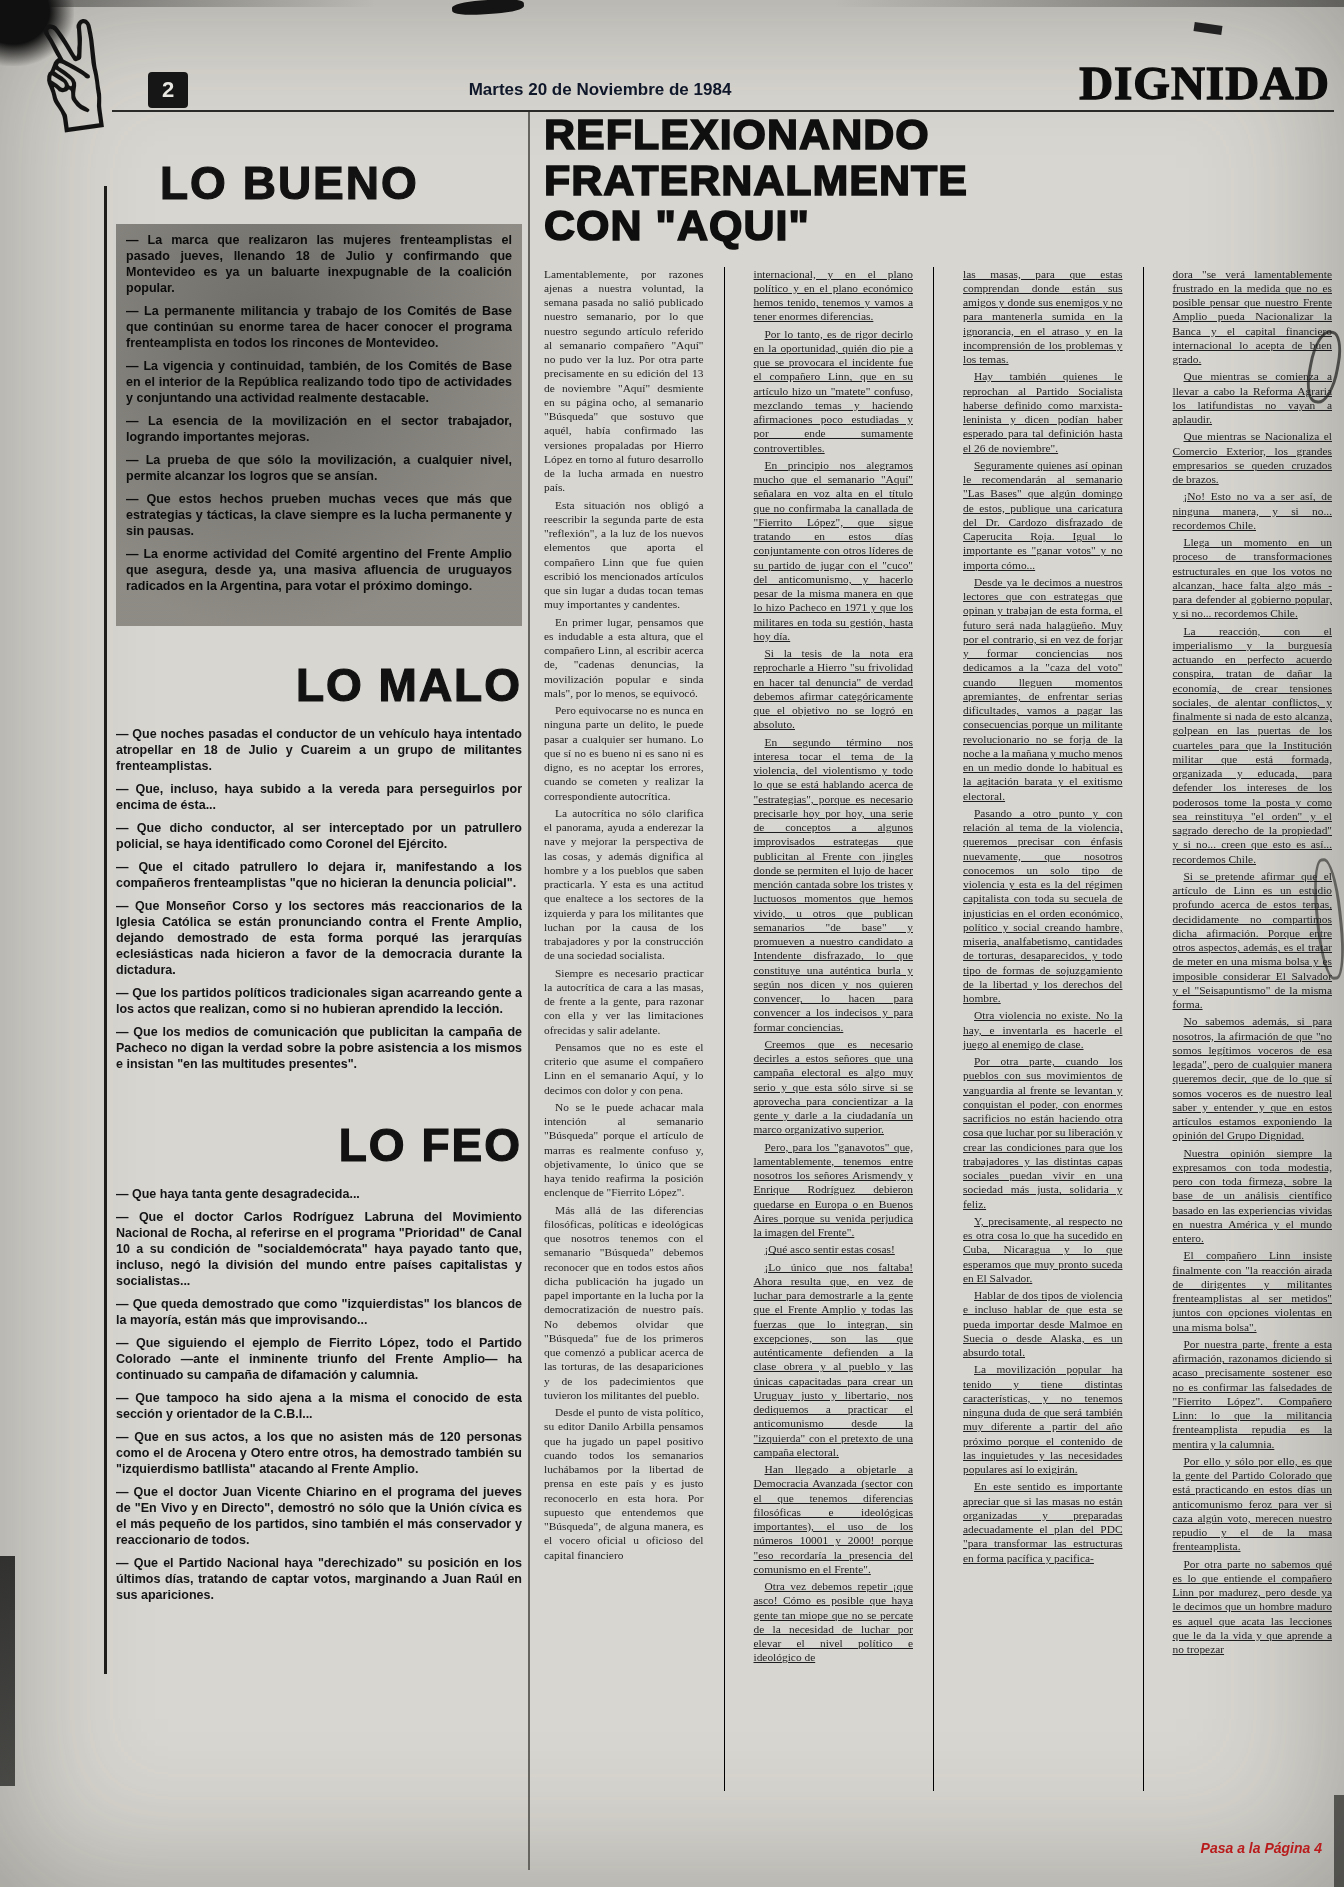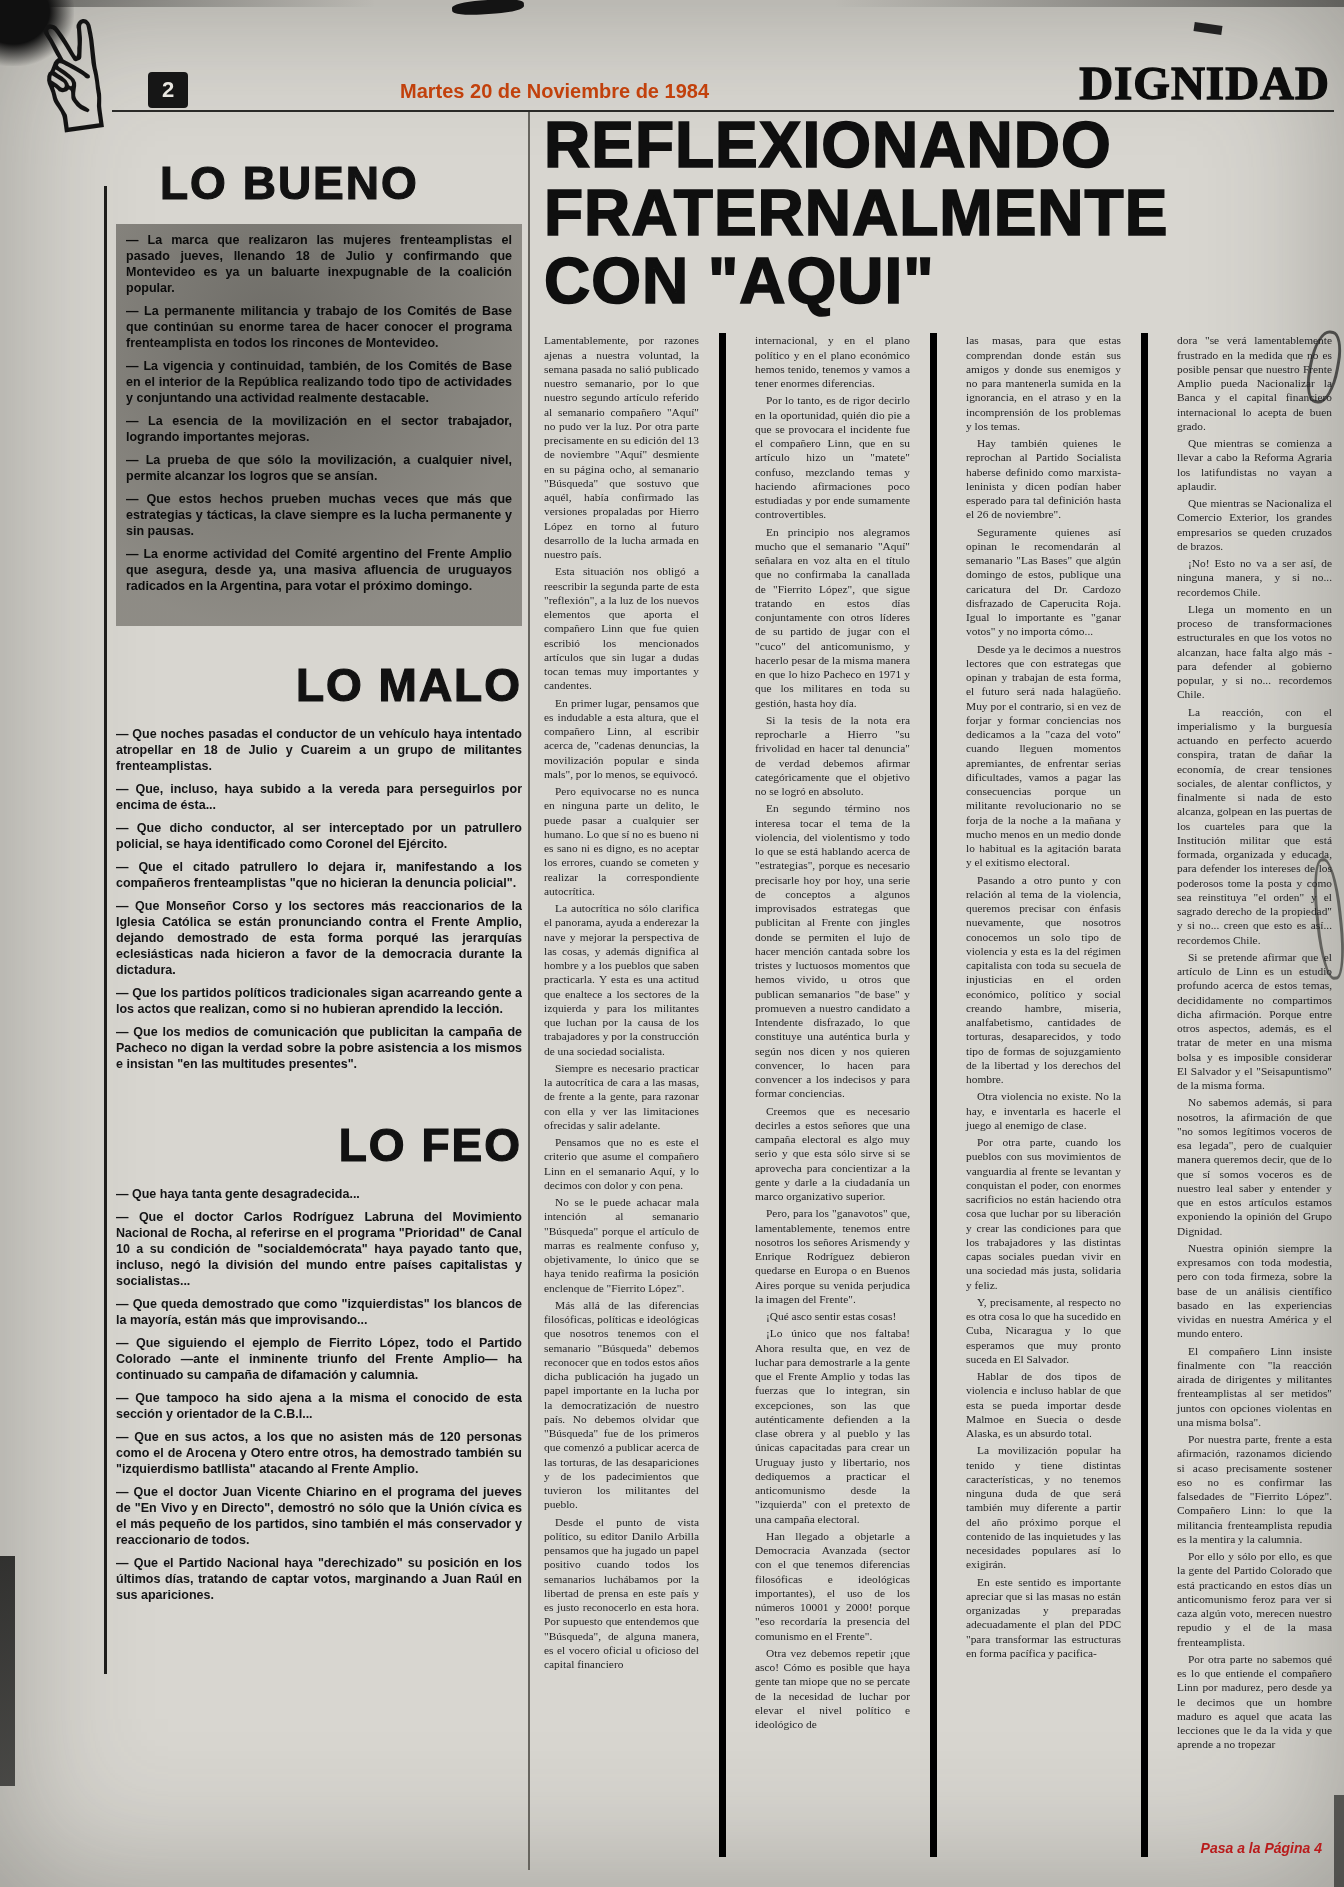--- a/index.html
+++ b/index.html
@@ -7,22 +7,22 @@
   body { font-family:"Liberation Serif", serif; background:#aaa8a4; }
   .page { position:relative; width:1344px; height:1887px; background:#d8d6d0; overflow:hidden; color:#1c1c1c;
           box-shadow: inset 0 0 140px rgba(55,55,50,.38); }
 
   
   .hand { position:absolute; left:16px; top:2px; font-size:148px; line-height:1.05; transform:rotate(-8deg);
           color:#131313; font-family:"DejaVu Sans", sans-serif; }
   .pagenum { position:absolute; left:148px; top:72px; width:40px; height:36px; background:#161616; color:#e9e7e1;
              font-family:"Liberation Sans", sans-serif; font-weight:bold; font-size:22px; line-height:36px;
              text-align:center; border-radius:4px; }
-  .date { position:absolute; left:400px; top:80px; width:400px; text-align:left; color:#c2410c;
-          font-family:"Liberation Sans", sans-serif; font-weight:bold; font-size:20px; }
+  .date { position:absolute; left:400px; top:80px; width:400px; text-align:center; color:#0f172a;
+          font-family:"Liberation Sans", sans-serif; font-weight:bold; font-size:17px; }
   .masthead { position:absolute; right:14px; top:56px; font-family:"Liberation Serif", serif; font-weight:bold;
               font-size:47px; letter-spacing:1px; color:#0d0d0d; -webkit-text-stroke:1.3px #0d0d0d; }
   .header-rule { position:absolute; left:112px; top:110px; width:1222px; height:2px; background:#2a2a28; }
 
   
   .sidebar { position:absolute; left:116px; top:148px; width:406px; }
   .sec h2 { font-family:"Liberation Sans", sans-serif; font-weight:900; font-size:46px; letter-spacing:2px;
             color:#121212; -webkit-text-stroke:1.2px #121212; margin:8px 0 14px; }
   .sec-bueno h2 { margin-left:44px; }
   .sec-malo h2, .sec-feo h2 { text-align:right;margin-top:28px; }
@@ -30,26 +30,26 @@
               text-align:justify; color:#141416; }
   .sec-body p { margin-bottom:7px; }
   .shaded { background: radial-gradient(ellipse at 38% 28%, rgba(38,38,35,.42), rgba(38,38,35,.16) 72%), #a29f98;
             padding:8px 10px 25px; color:#0b0b0b; }
   .sec-bueno { margin-bottom:32px; }
   .sec-malo  { margin-bottom:46px; }
 
   
   .divider-v { position:absolute; left:528px; top:112px; width:2px; height:1758px; background:#67655f; }
   .article { position:absolute; left:544px; top:112px; width:788px; }
-  .article h1 { font-family:"Liberation Sans", sans-serif; font-weight:900; font-size:64px; line-height:1.06;
+  .article h1 { font-family:"Liberation Sans", sans-serif; font-weight:900; font-size:43px; line-height:1.06;
                 letter-spacing:1px; color:#0f0f0f; -webkit-text-stroke:1.6px #0f0f0f; margin-bottom:18px; }
   .article h1 span { display:block; }
   .cols { display:flex; gap:20px; height:1524px; overflow:hidden;margin-top:8px; }
   .col { flex:1 1 0; font-size:11.4px; line-height:1.25; text-align:justify; color:#1d1d1f; }
-  .col + .col { border-left:7px solid #000000; padding-left:29px; }
+  .col + .col { border-left:1px solid #000000; padding-left:29px;text-decoration:underline; }
   .col .para { margin:0 0 3px; text-indent:11px; }
   .col .para:first-of-type { text-indent:0; }
   .footer-note { position:absolute; right:22px; top:1840px; font-family:"Liberation Sans", sans-serif;
                  font-weight:bold; font-style:italic; font-size:14px; color:#b91c1c; }
 
   
   .artifact { position:absolute; pointer-events:none; }
   .top-edge   { left:0; top:0; width:100%; height:7px;
                 background:linear-gradient(90deg,#232321,transparent 28%,transparent 62%,#232321); opacity:.55; }
   .blob-tl    { left:0; top:0; width:74px; height:66px;

